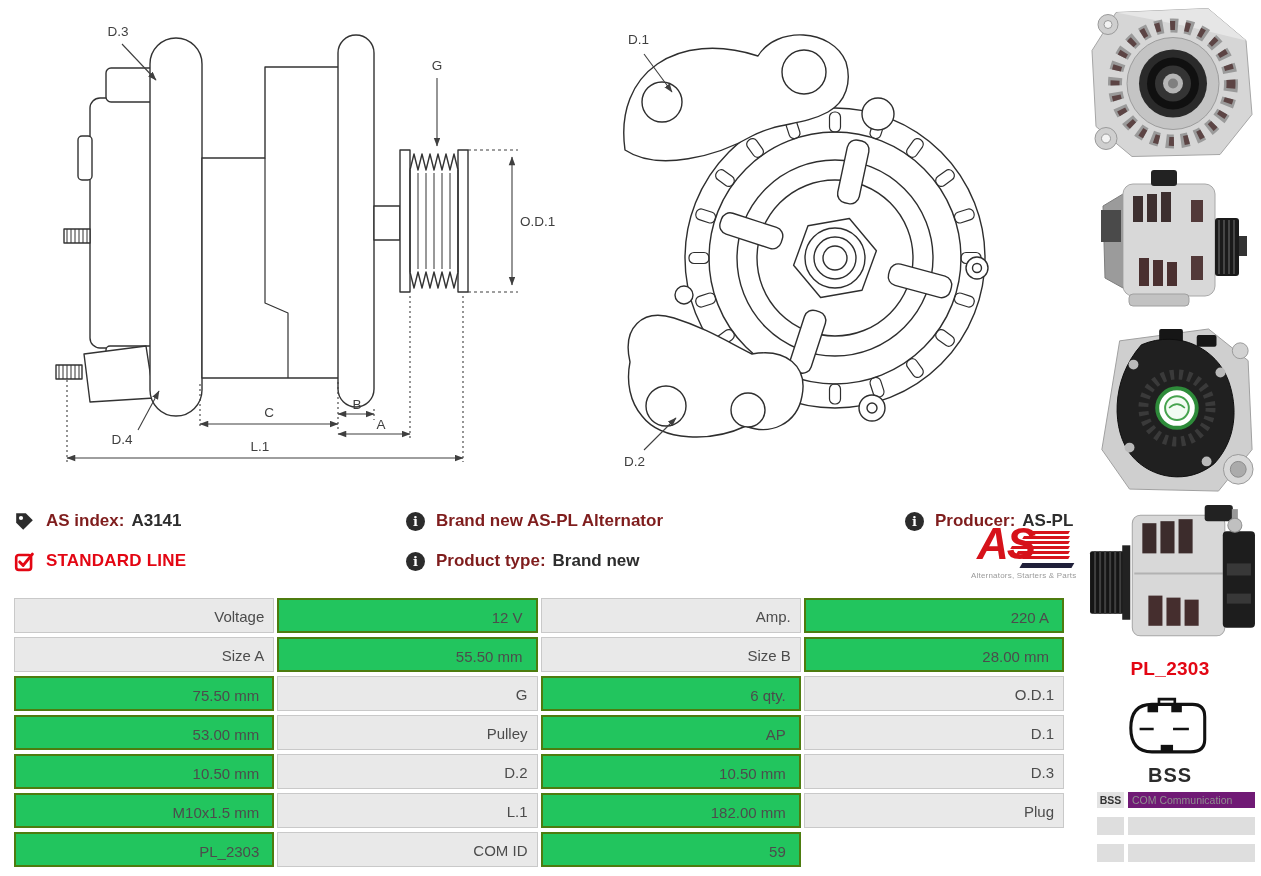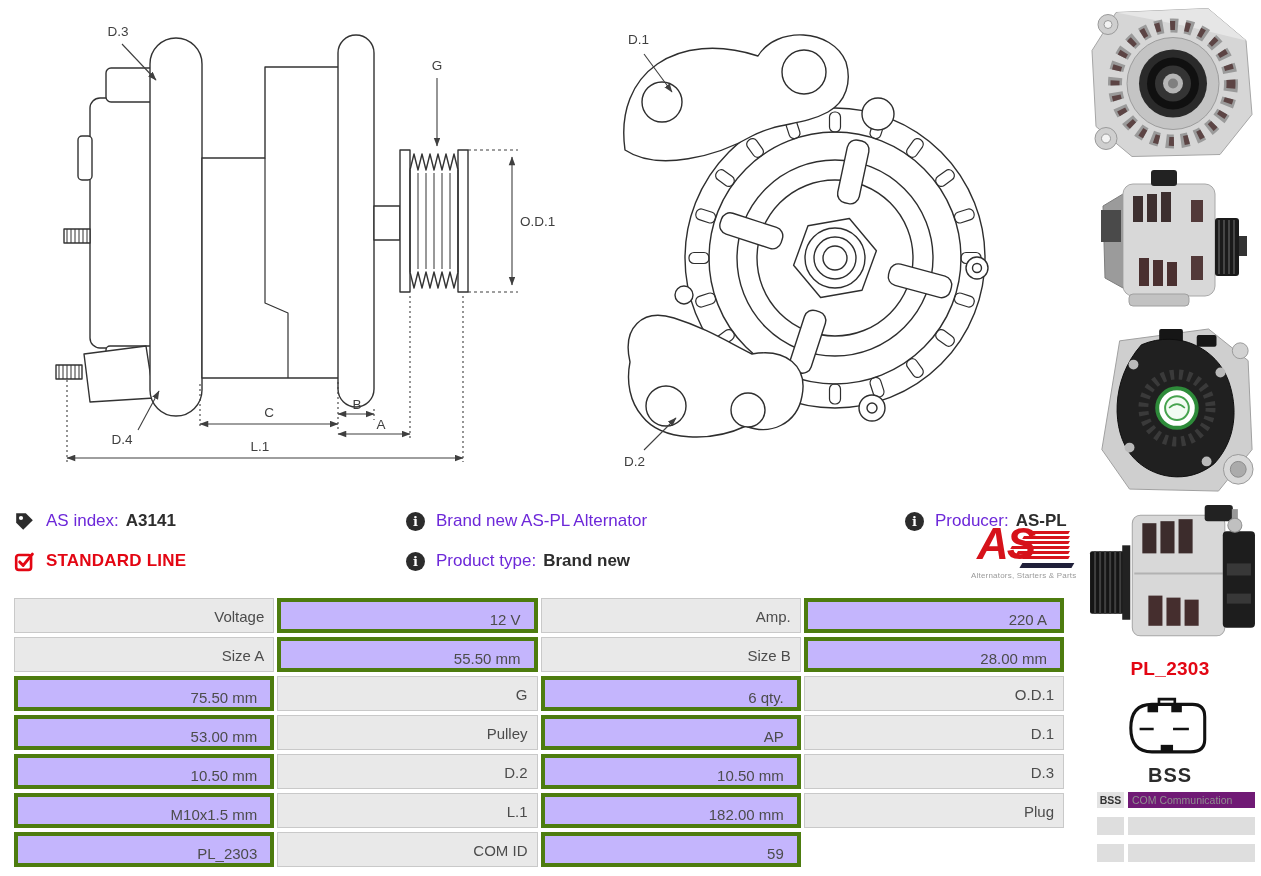--- a/index.html
+++ b/index.html
@@ -2,21 +2,21 @@
 <html><head>
 <meta charset="utf-8">
 <style>
   html,body{margin:0;padding:0;background:#fff;}
   #page{position:relative;width:1261px;height:876px;background:#ffffff;overflow:hidden;
         font-family:"Liberation Sans", sans-serif;color:#3e3e3e;}
   .abs{position:absolute;}
 
   
   .info-row{display:flex;align-items:center;gap:11px;height:26px;font-size:17px;white-space:nowrap;}
-  .info-row .lbl{color:#6d28d9;}
+  .info-row .lbl{color:#7f1d1d;font-weight:bold;}
   .info-row .val{font-weight:bold;color:#2d2d2d;margin-left:4px;}
   .red-bold{color:#e30613;font-weight:bold;letter-spacing:.2px;}
   .icircle{width:19px;height:19px;border-radius:50%;background:#2c2c2c;color:#fff;
            display:flex;align-items:center;justify-content:center;
            font-family:"DejaVu Serif", serif;font-weight:bold;font-size:13px;flex:0 0 auto;}
 
   
   .aslogo{position:absolute;left:971px;top:527px;width:102px;height:60px;}
   .aslogo .as-txt{position:absolute;left:6px;top:-8px;font-size:44px;font-weight:bold;
                   font-style:italic;color:#d6121a;letter-spacing:-2px;}
@@ -24,21 +24,21 @@
   .aslogo .blackbar{position:absolute;right:0px;top:36px;width:52px;height:4.6px;background:#20203a;transform:skewX(-30deg);}
   .aslogo .tagline{position:absolute;left:0;top:44px;width:102px;text-align:right;
                    font-size:8px;color:#9a9a9a;letter-spacing:.2px;white-space:nowrap;}
 
   
   .spec{position:absolute;left:14px;top:598px;width:1050px;display:grid;
         grid-template-columns:1fr 1fr 1fr 1fr;column-gap:3px;row-gap:4px;}
   .spec div{height:35px;line-height:35px;font-size:15px;box-sizing:border-box;
             overflow:hidden;white-space:nowrap;padding-left:9px;}
   .c-label{background:#e9e9e9;border:1px solid #c9c9c9;text-align:right;padding-right:9px;color:#4c4c4c;}
-  .c-value{background:#c4b5fd;border:4px solid #4d7c0f;text-align:right;padding-right:13px;color:#4c4c4c;}
+  .c-value{background:#22c55e;border:2px solid #4d7c0f;text-align:right;padding-right:13px;color:#4c4c4c;}
 
   
   .plug-code{position:absolute;left:1085px;top:658px;width:170px;text-align:center;
              font-size:19px;font-weight:bold;color:#e30613;letter-spacing:.3px;}
   .plug-type{position:absolute;left:1085px;top:764px;width:170px;text-align:center;
              font-size:20px;font-weight:bold;color:#2b2b2b;letter-spacing:1px;}
   .mini-table{position:absolute;left:1097px;top:792px;width:158px;}
   .mini-row{display:flex;gap:4px;margin-bottom:9px;}
   .mini-k{width:27px;height:16px;background:#e3e3e3;font-size:10.5px;font-weight:bold;color:#333;
           display:flex;align-items:center;justify-content:center;}

